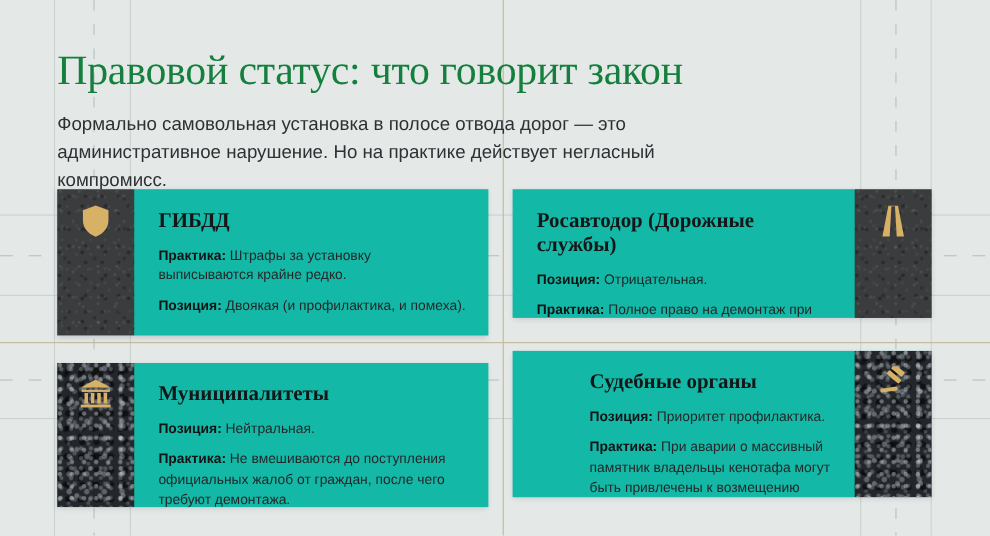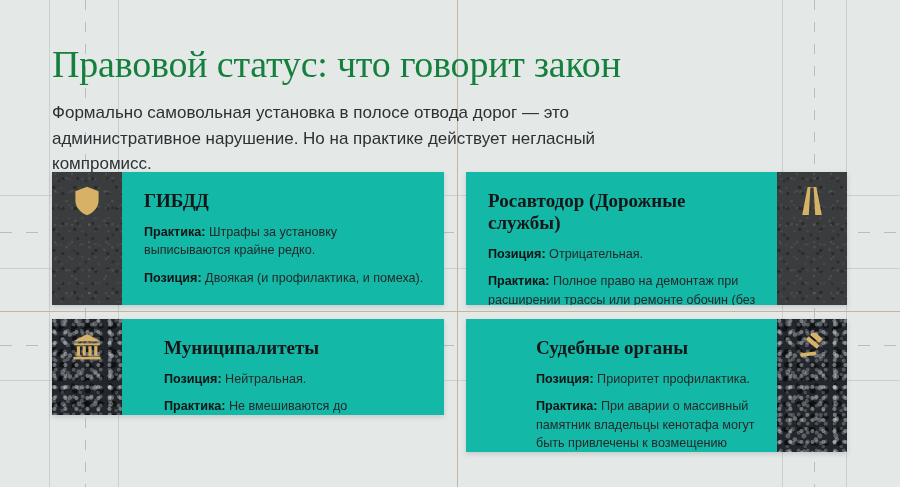--- a/index.html
+++ b/index.html
@@ -171,21 +171,21 @@
         <b>Практика:</b>
         <span>Штрафы за установку выписываются крайне редко.</span>
       </div>
       <div class="field">
         <b>Позиция:</b>
         <span>Двоякая (и профилактика, и помеха).</span>
       </div>
     </div>
   </div>
 
-  <div class="card rev" style="left:466px; top:172px; width:381px; height:133px;">
+  <div class="card rev" style="left:466px; top:172px; width:381px; height:117px;">
     <div class="icon-panel tex-asphalt">
       <svg class="glyph" width="28" height="30" viewBox="0 0 28 30">
         <path d="M9.6 1 H18.4 L23.8 29 H17.2 L15.6 1.6 H12.4 L10.8 29 H4.2 Z" fill="#d6b166"></path>
         <rect x="12.9" y="3.5" width="2.2" height="4.6" fill="#3a3c3d"></rect>
         <rect x="12.9" y="11.2" width="2.2" height="4.6" fill="#3a3c3d"></rect>
         <rect x="12.9" y="18.9" width="2.2" height="4.6" fill="#3a3c3d"></rect>
       </svg>
     </div>
     <div class="card-body">
       <div class="card-title">Росавтодор (Дорожные службы)</div>
@@ -193,21 +193,21 @@
         <b>Позиция:</b>
         <span>Отрицательная.</span>
       </div>
       <div class="field">
         <b>Практика:</b>
         <span>Полное право на демонтаж при расширении трассы или ремонте обочин (без уведомления родственников).</span>
       </div>
     </div>
   </div>
 
-  <div class="card" style="left:52px; top:319px; width:392px; height:96px;gap:20px;">
+  <div class="card" style="left:52px; top:330px; width:392px; height:131px;">
     <div class="icon-panel tex-granite">
       <svg class="glyph" width="30" height="28" viewBox="0 0 30 28">
         <path d="M15 1 L28.6 8.2 H1.4 Z" fill="#d6b166"></path>
         <rect x="2.2" y="10.4" width="25.6" height="1.9" fill="#d6b166"></rect>
         <rect x="4.8" y="13.2" width="3.2" height="9.6" fill="#d6b166"></rect>
         <rect x="10.6" y="13.2" width="3.2" height="9.6" fill="#d6b166"></rect>
         <rect x="16.4" y="13.2" width="3.2" height="9.6" fill="#d6b166"></rect>
         <rect x="22.2" y="13.2" width="3.2" height="9.6" fill="#d6b166"></rect>
         <rect x="1.4" y="23.8" width="27.2" height="2.6" fill="#d6b166"></rect>
       </svg>

